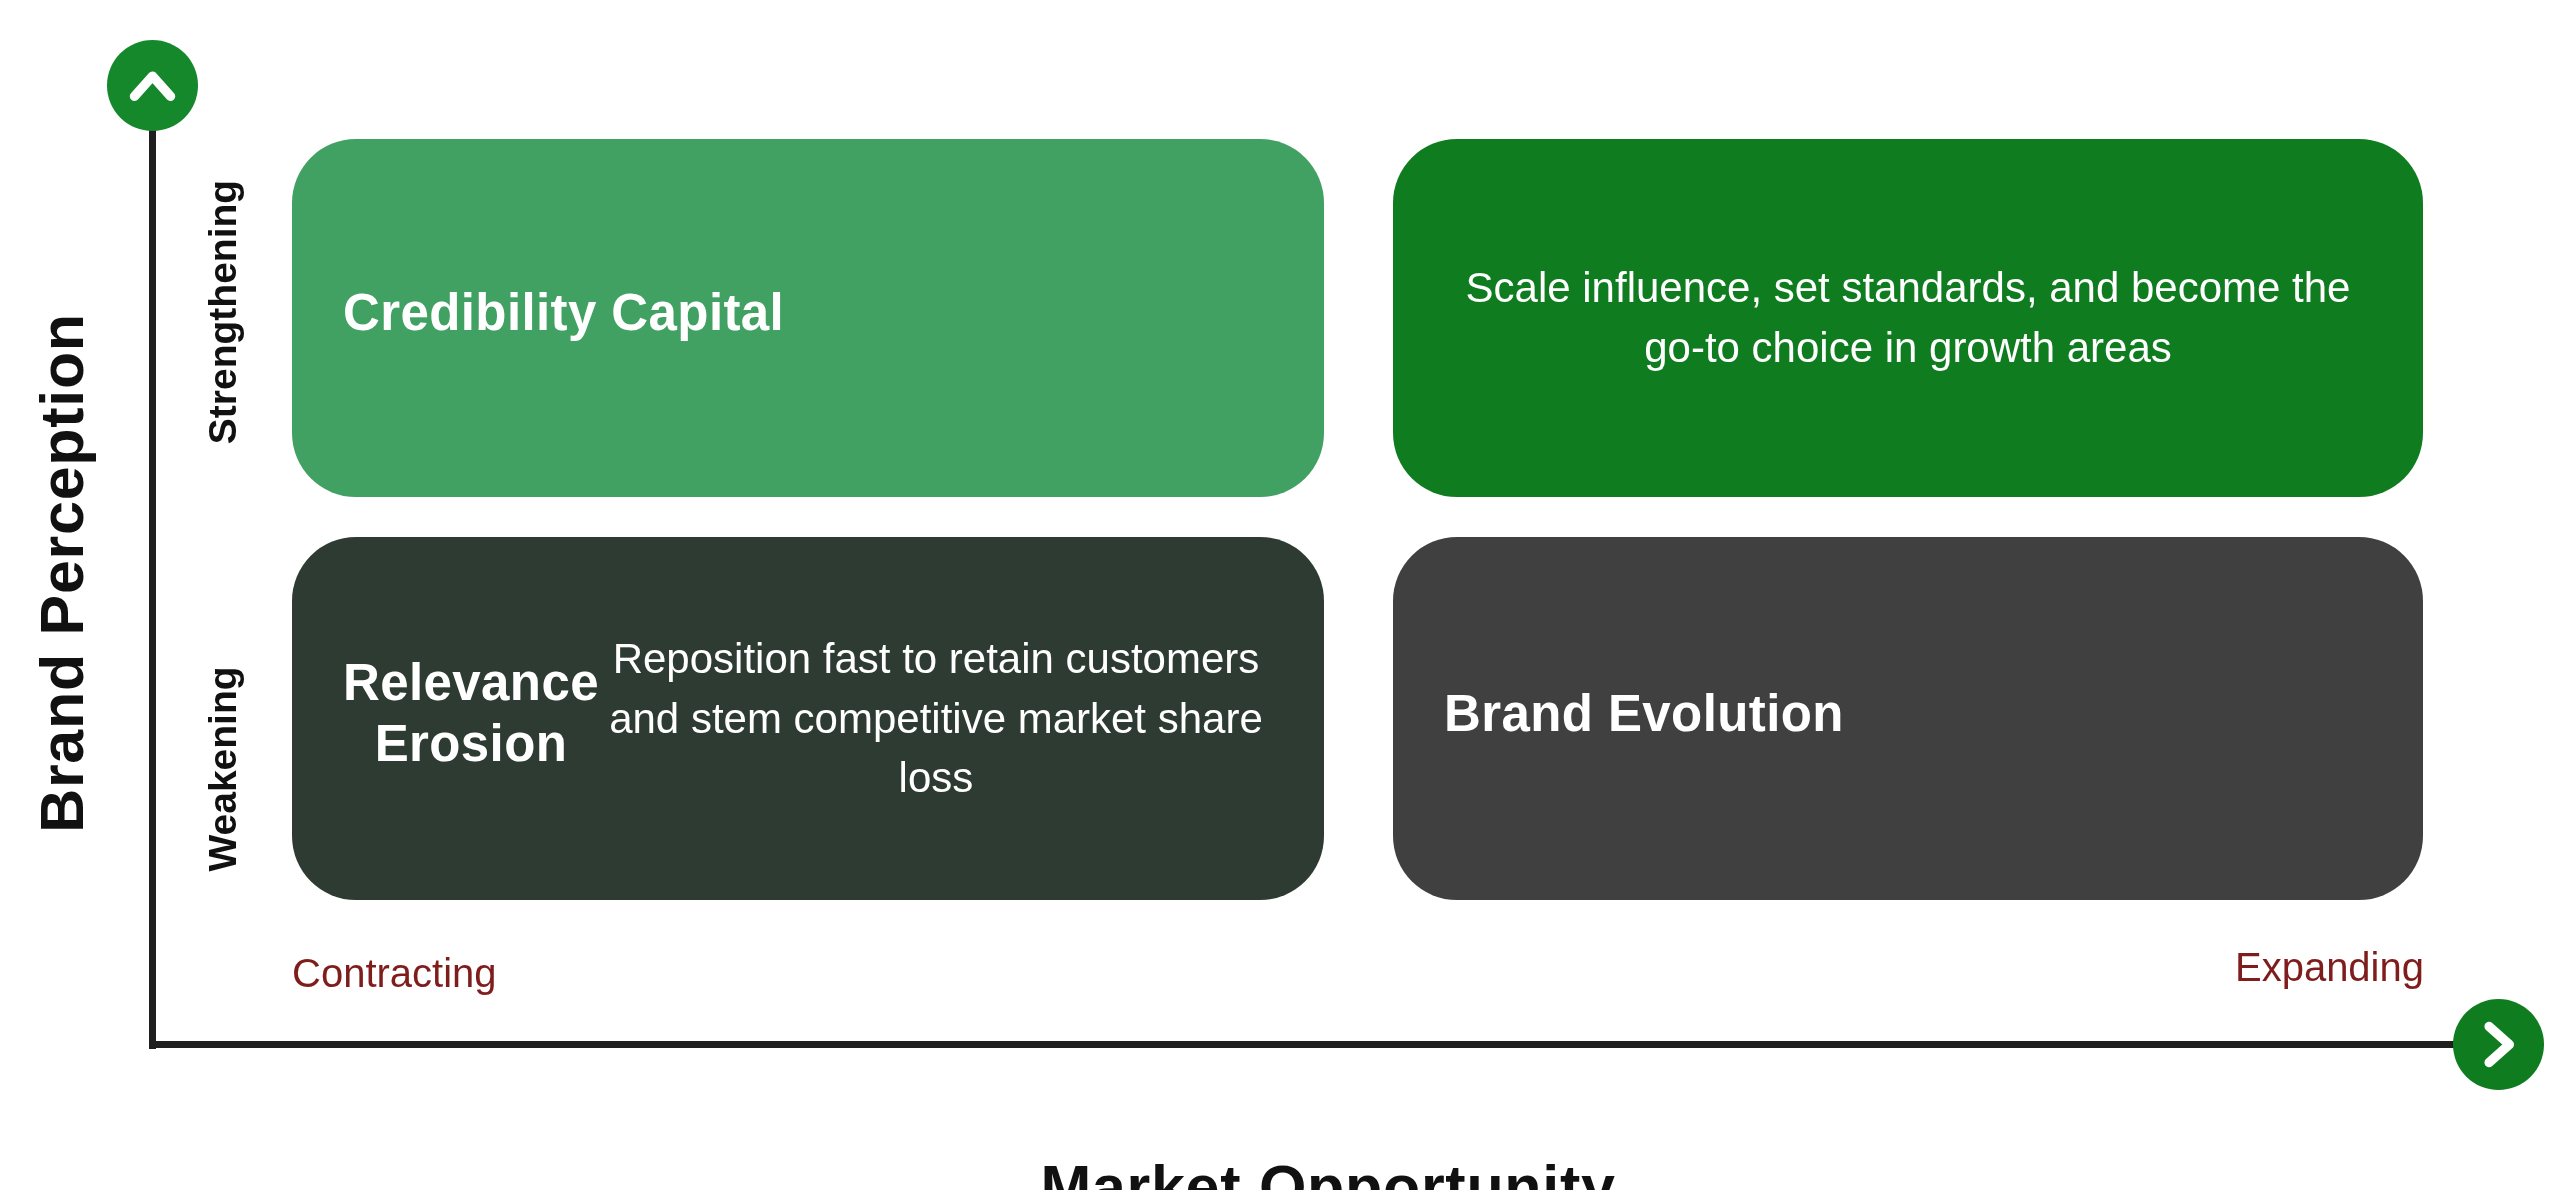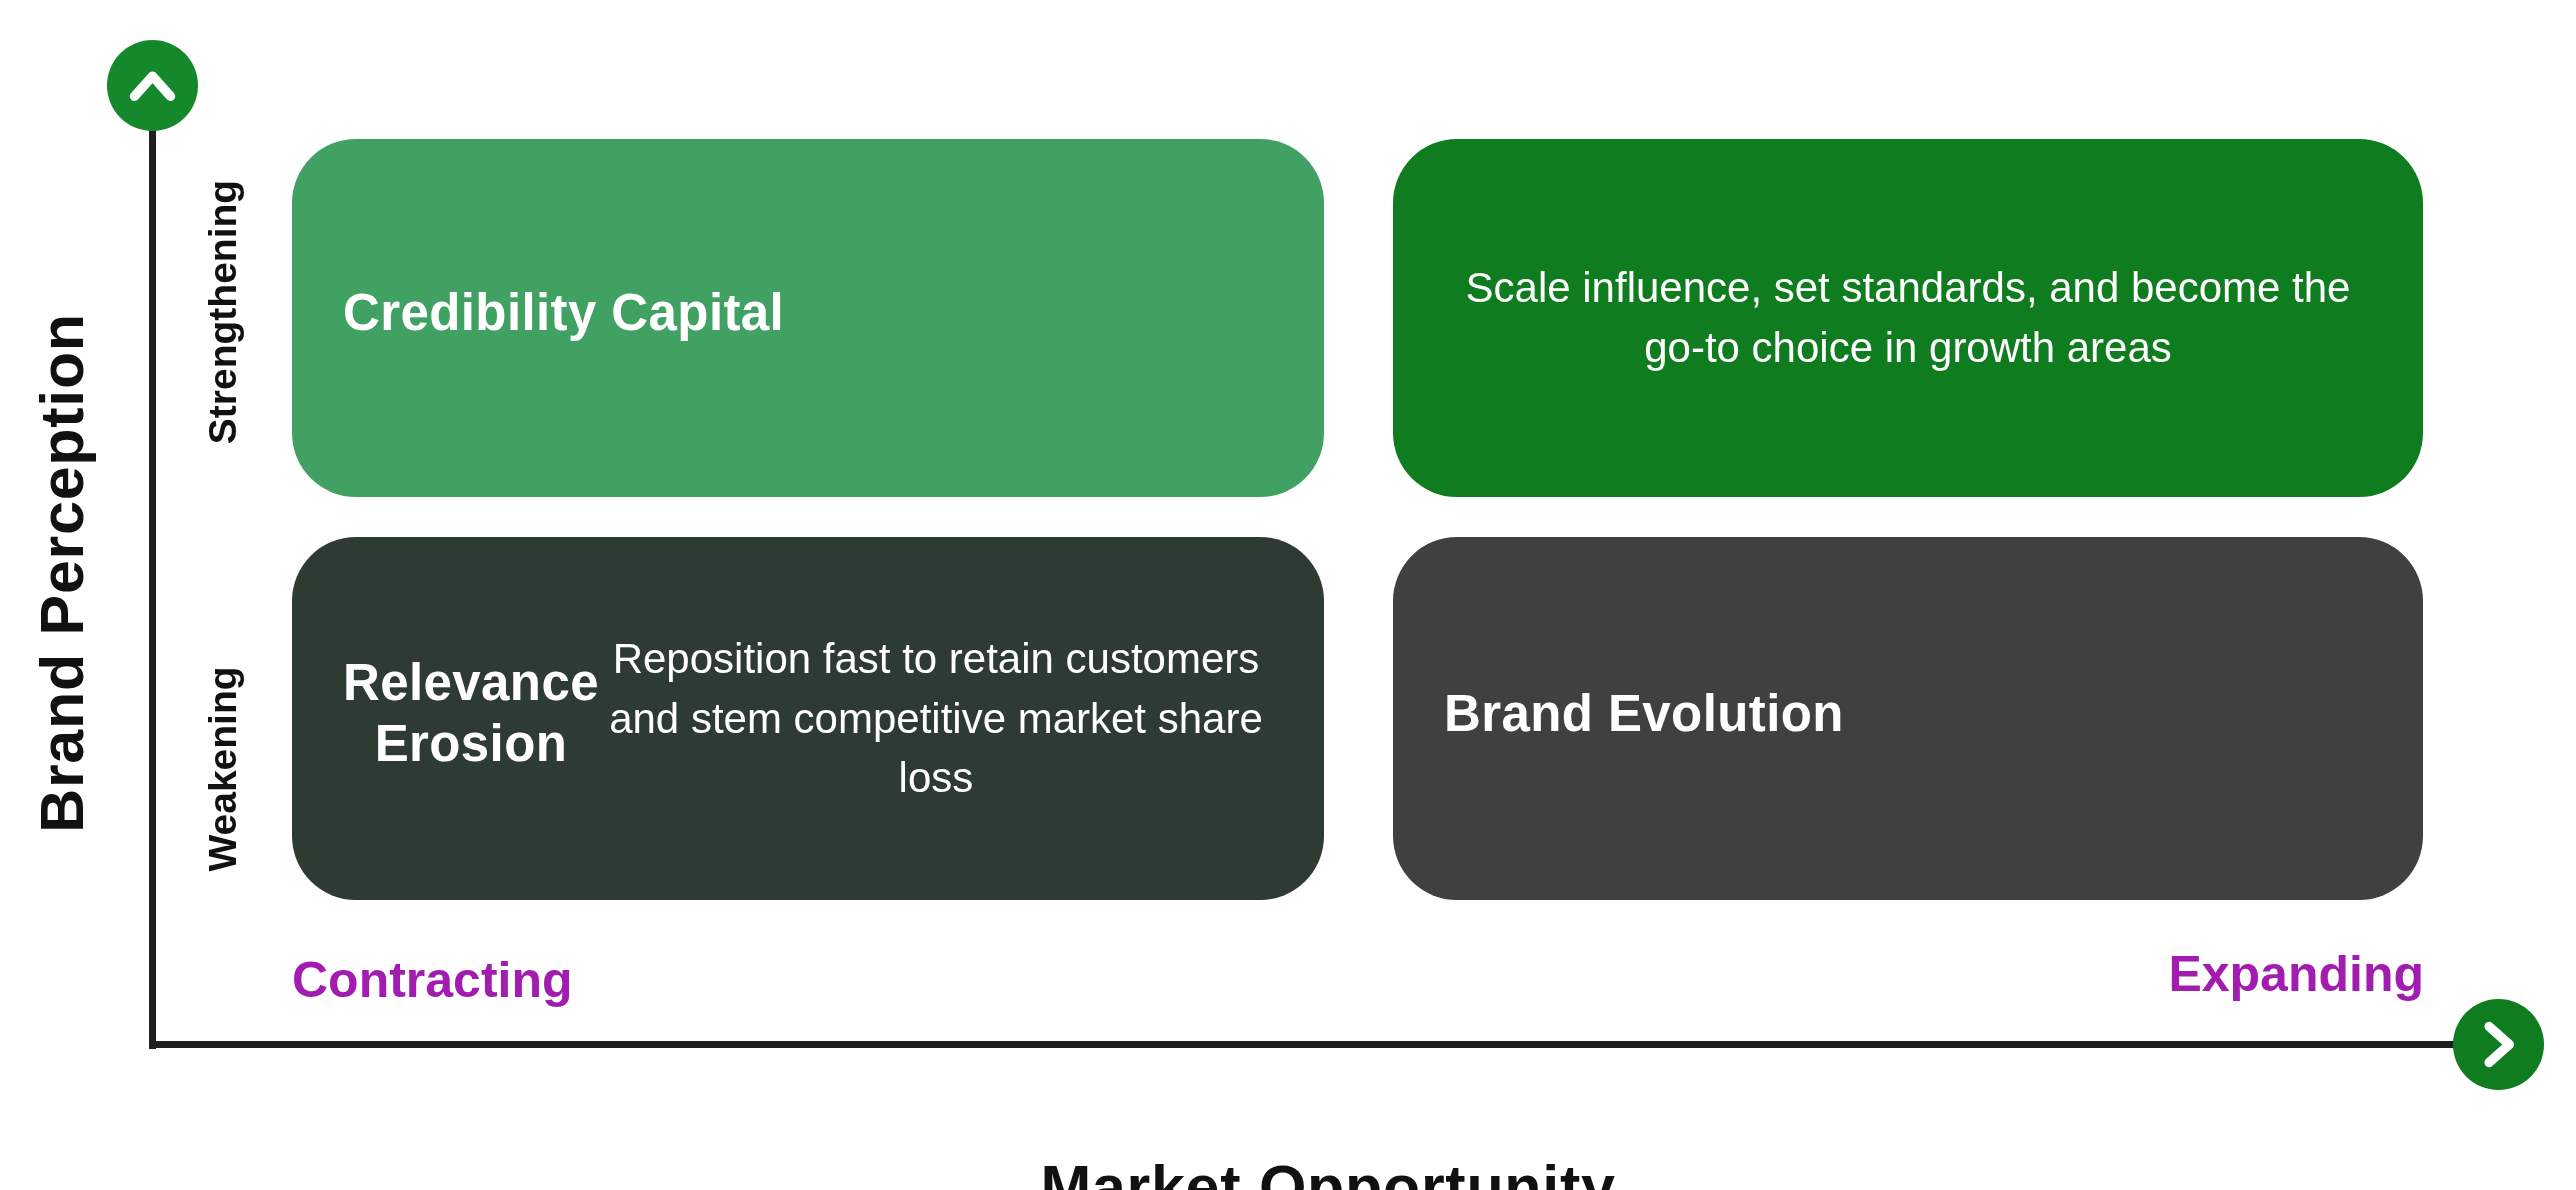--- a/index.html
+++ b/index.html
@@ -81,23 +81,23 @@
   }
   .y-tick {
     font-size: 39px;
     font-weight: 600;
   }
   .y-tick-top { left: 223px; top: 312px; }
   .y-tick-bottom { left: 223px; top: 769px; }
 
   .x-tick {
     position: absolute;
-    font-size: 50px;
-    font-weight: 700;
-    color: #a21caf;
+    font-size: 40px;
+    font-weight: 400;
+    color: #7f1d1d;
     white-space: nowrap;
   }
   .x-tick-left { left: 292px; top: 951px; }
   .x-tick-right { right: 152px; top: 945px; }
 
   .x-title {
     position: absolute;
     left: 1328px;
     top: 1152px;
     transform: translateX(-50%);

